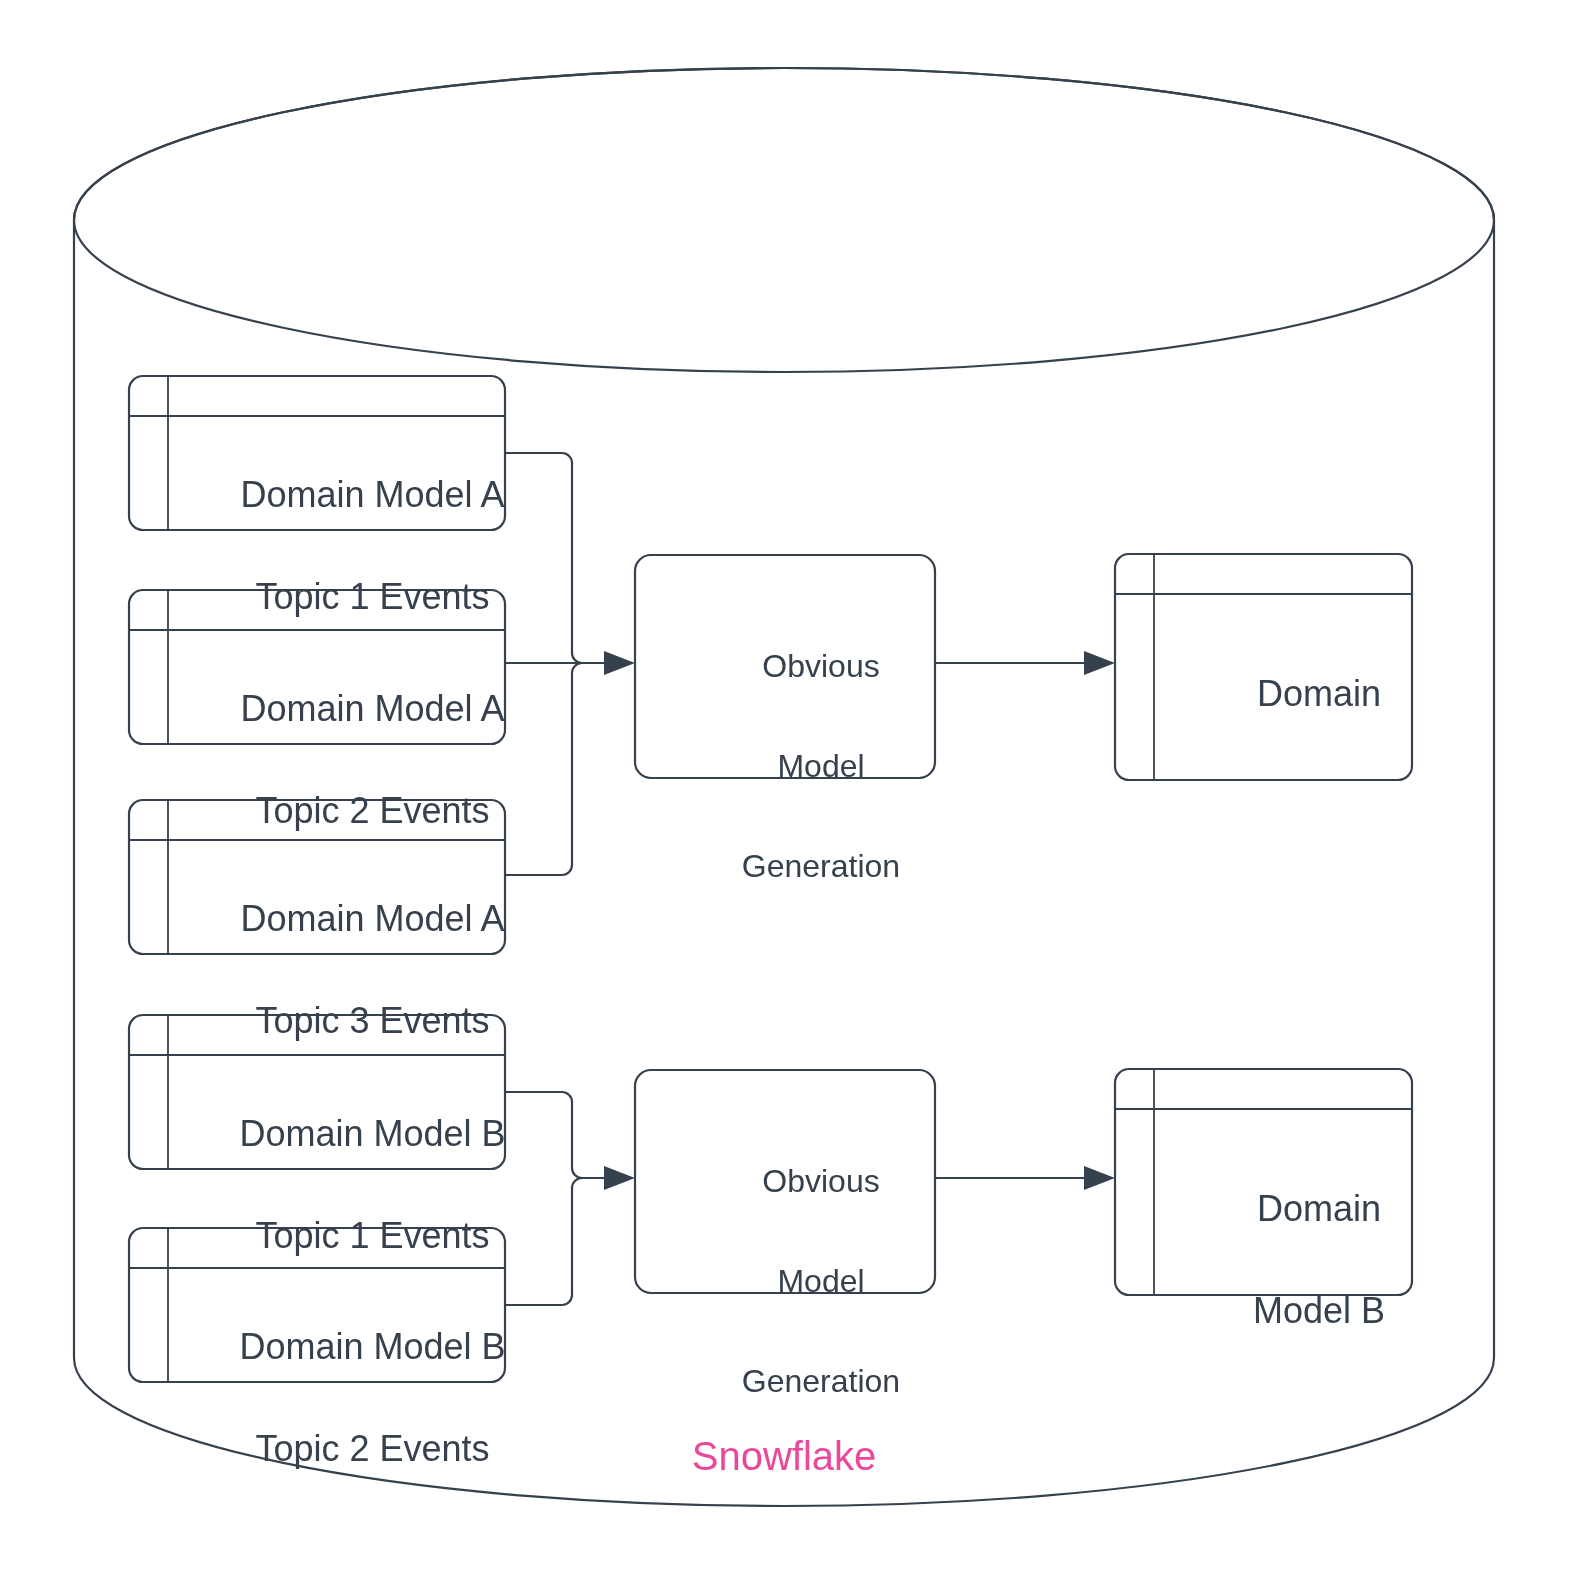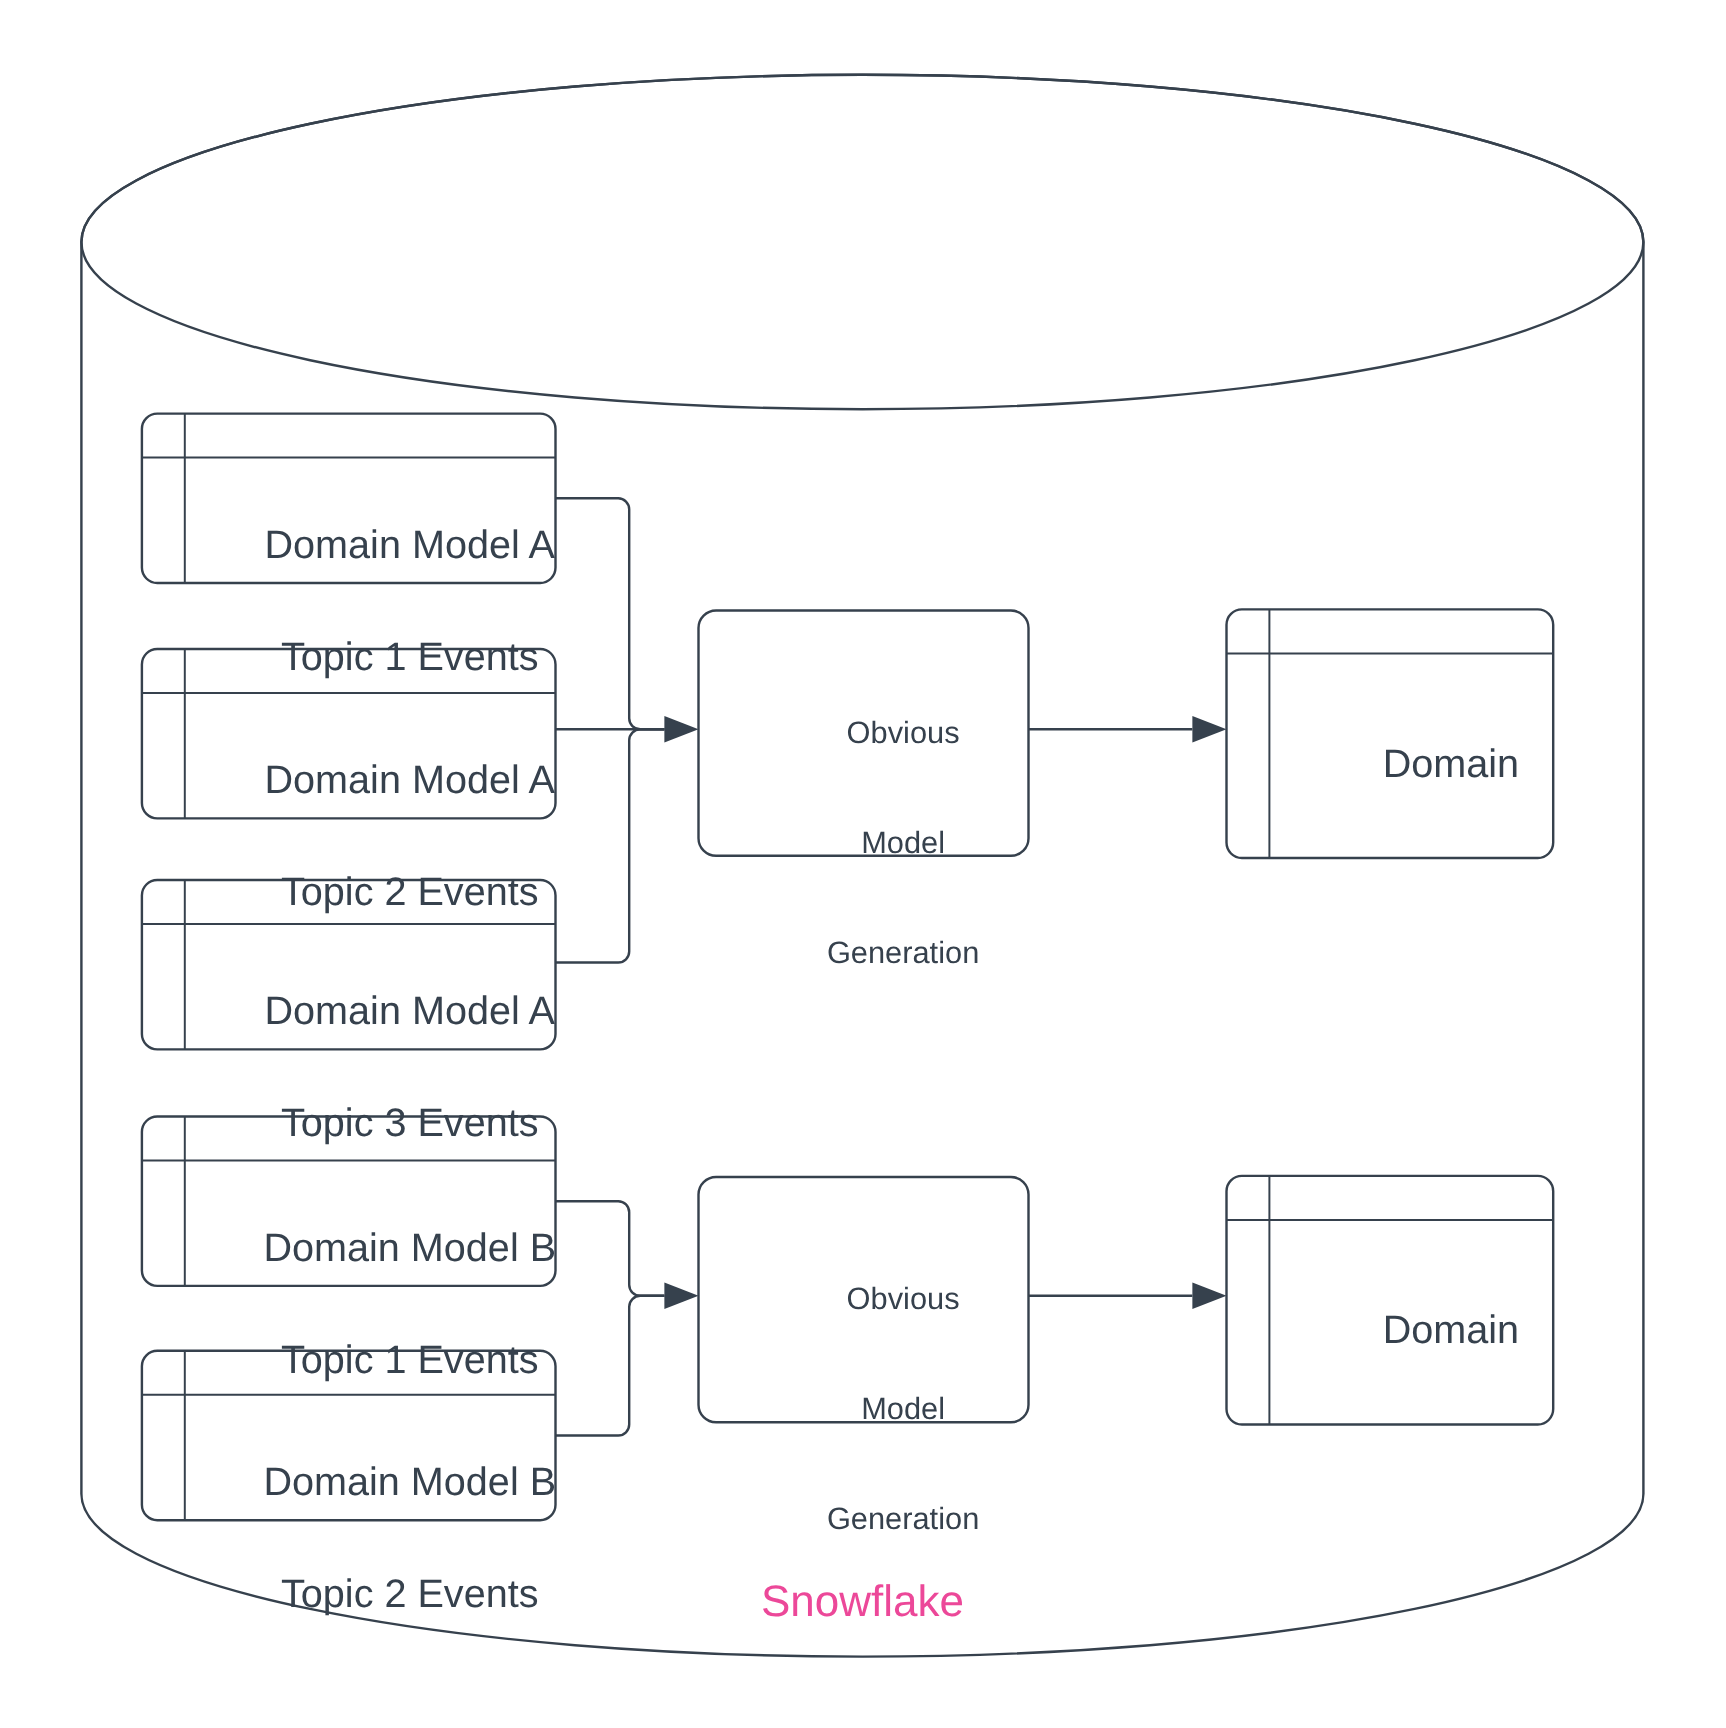--- a/index.html
+++ b/index.html
@@ -67,21 +67,21 @@
     line-height: 51px;
     white-space: pre-line;
     pointer-events: none;
     user-select: none;
     padding-left: 36px;
   }
   .label.two-line {
     font-size: 36px;
   }
   .label.three-line {
-    font-size: 28px;
+    font-size: 32px;
     line-height: 50px;
   }
   .cyl-label {
     position: absolute;
     font-size: 40px;
     text-align: center;
     color: #ec4899;
   }
 </style>
 </head>
@@ -216,17 +216,18 @@
     <div>Model</div>
     <div>Generation</div>
   </div>
 
   <div class="label two-line" style="left:1154px; top:617px; width:258px; height:112px;">
     <div>Domain</div>
   </div>
 
   <div class="label two-line" style="left:1154px; top:1132px; width:258px; height:112px;">
     <div>Domain</div>
+    <div>Model B</div>
   </div>
 
   <div class="cyl-label" style="left:634px; top:1434px; width:300px;">Snowflake</div>
 
 </div>
 
 </body></html>

